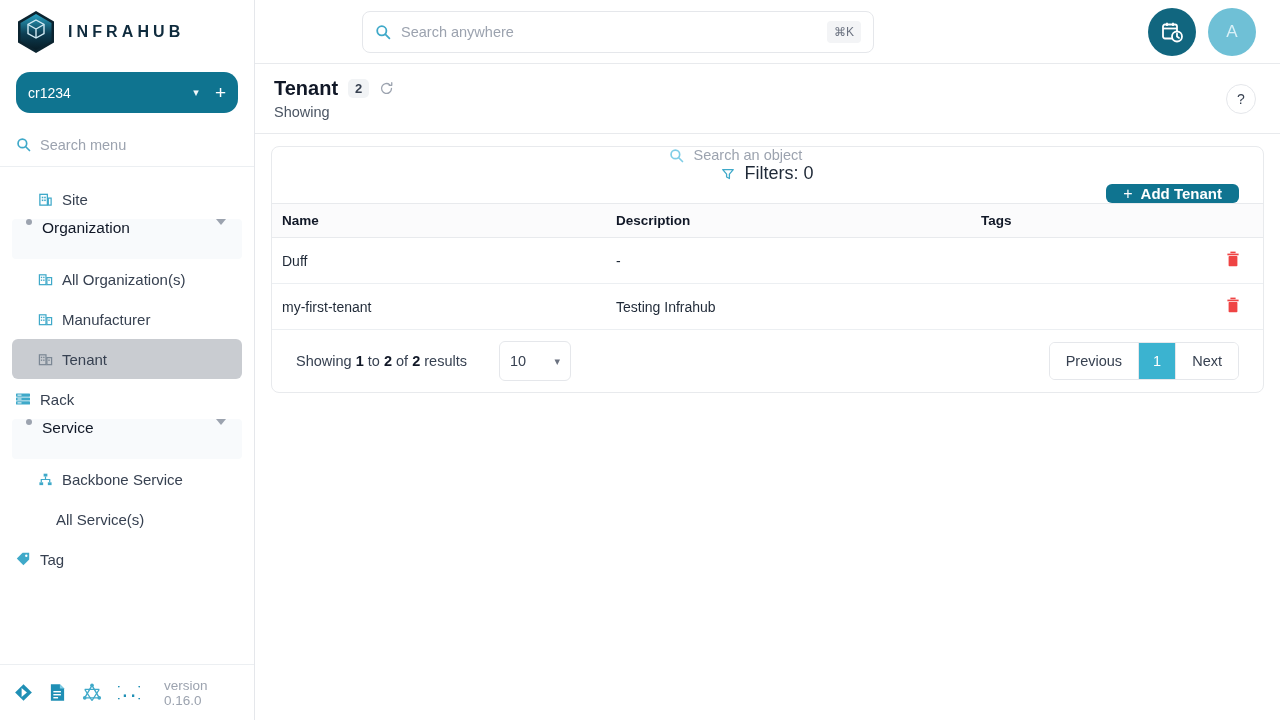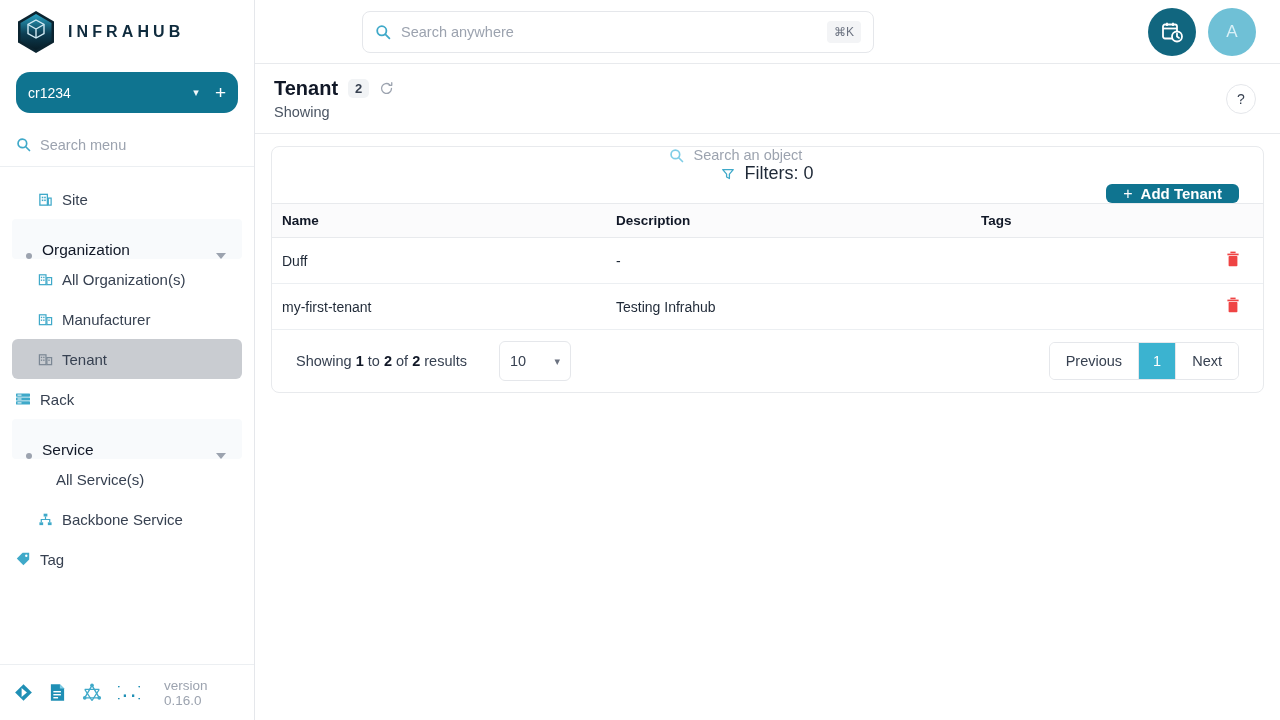--- a/index.html
+++ b/index.html
@@ -59,21 +59,21 @@
   }
   .nav-item {
     display: flex; align-items: center; height: 40px;
     font-size: 15px; color: #374151; cursor: pointer;
     border-radius: 6px; margin: 0 12px;
   }
   .nav-item .ico { width: 22px; display: flex; justify-content: center; flex: 0 0 22px; }
   .nav-item .lbl { margin-left: 6px; }
   .nav-group {
     background: #f8fafc; margin: 0 12px; border-radius: 4px;
-    display: flex; align-items: flex-end; height: 40px;
+    display: flex; align-items: flex-start; height: 40px;
     font-size: 15.5px; color: #111827; cursor: pointer; padding: 0 16px 0 14px;
   }
   .nav-group .dot {
     width: 6px; height: 6px; border-radius: 50%;
     background: #9ca3af; margin-right: 10px; flex: 0 0 6px;
   }
   .nav-group .glbl { flex: 1; }
   .nav-group .tri {
     width: 0; height: 0; border-left: 5px solid transparent;
     border-right: 5px solid transparent; border-top: 6px solid #9ca3af;
@@ -347,34 +347,34 @@
         </span>
         <span class="lbl">Rack</span>
       </div>
 
       <div class="nav-group">
         <span class="dot"></span>
         <span class="glbl">Service</span>
         <span class="tri"></span>
       </div>
 
-      <div class="nav-sub noicon">
-        <span class="lbl">All Service(s)</span>
-      </div>
-
       <div class="nav-sub">
         <span class="ico">
           <svg width="15" height="15" viewBox="0 0 16 16" stroke="#3fa9c9" stroke-width="1.3" fill="none">
             <rect x="6" y="1.8" width="4" height="3" fill="#3fa9c9" stroke="none"></rect>
             <rect x="1.5" y="11" width="4" height="3" fill="#3fa9c9" stroke="none"></rect>
             <rect x="10.5" y="11" width="4" height="3" fill="#3fa9c9" stroke="none"></rect>
             <path d="M8,4.8 L8,8 M3.5,11 L3.5,8 L12.5,8 L12.5,11"></path>
           </svg>
         </span>
         <span class="lbl">Backbone Service</span>
+      </div>
+
+      <div class="nav-sub noicon">
+        <span class="lbl">All Service(s)</span>
       </div>
 
       <div class="nav-item">
         <span class="ico">
           <svg width="16" height="16" viewBox="0 0 16 16">
             <path d="M1.8,7.6 L7.6,1.8 L14.2,1.8 L14.2,8.4 L8.4,14.2 Z" fill="#3fa9c9"></path>
             <circle cx="11.3" cy="4.7" r="1.2" fill="#ffffff"></circle>
           </svg>
         </span>
         <span class="lbl">Tag</span>

